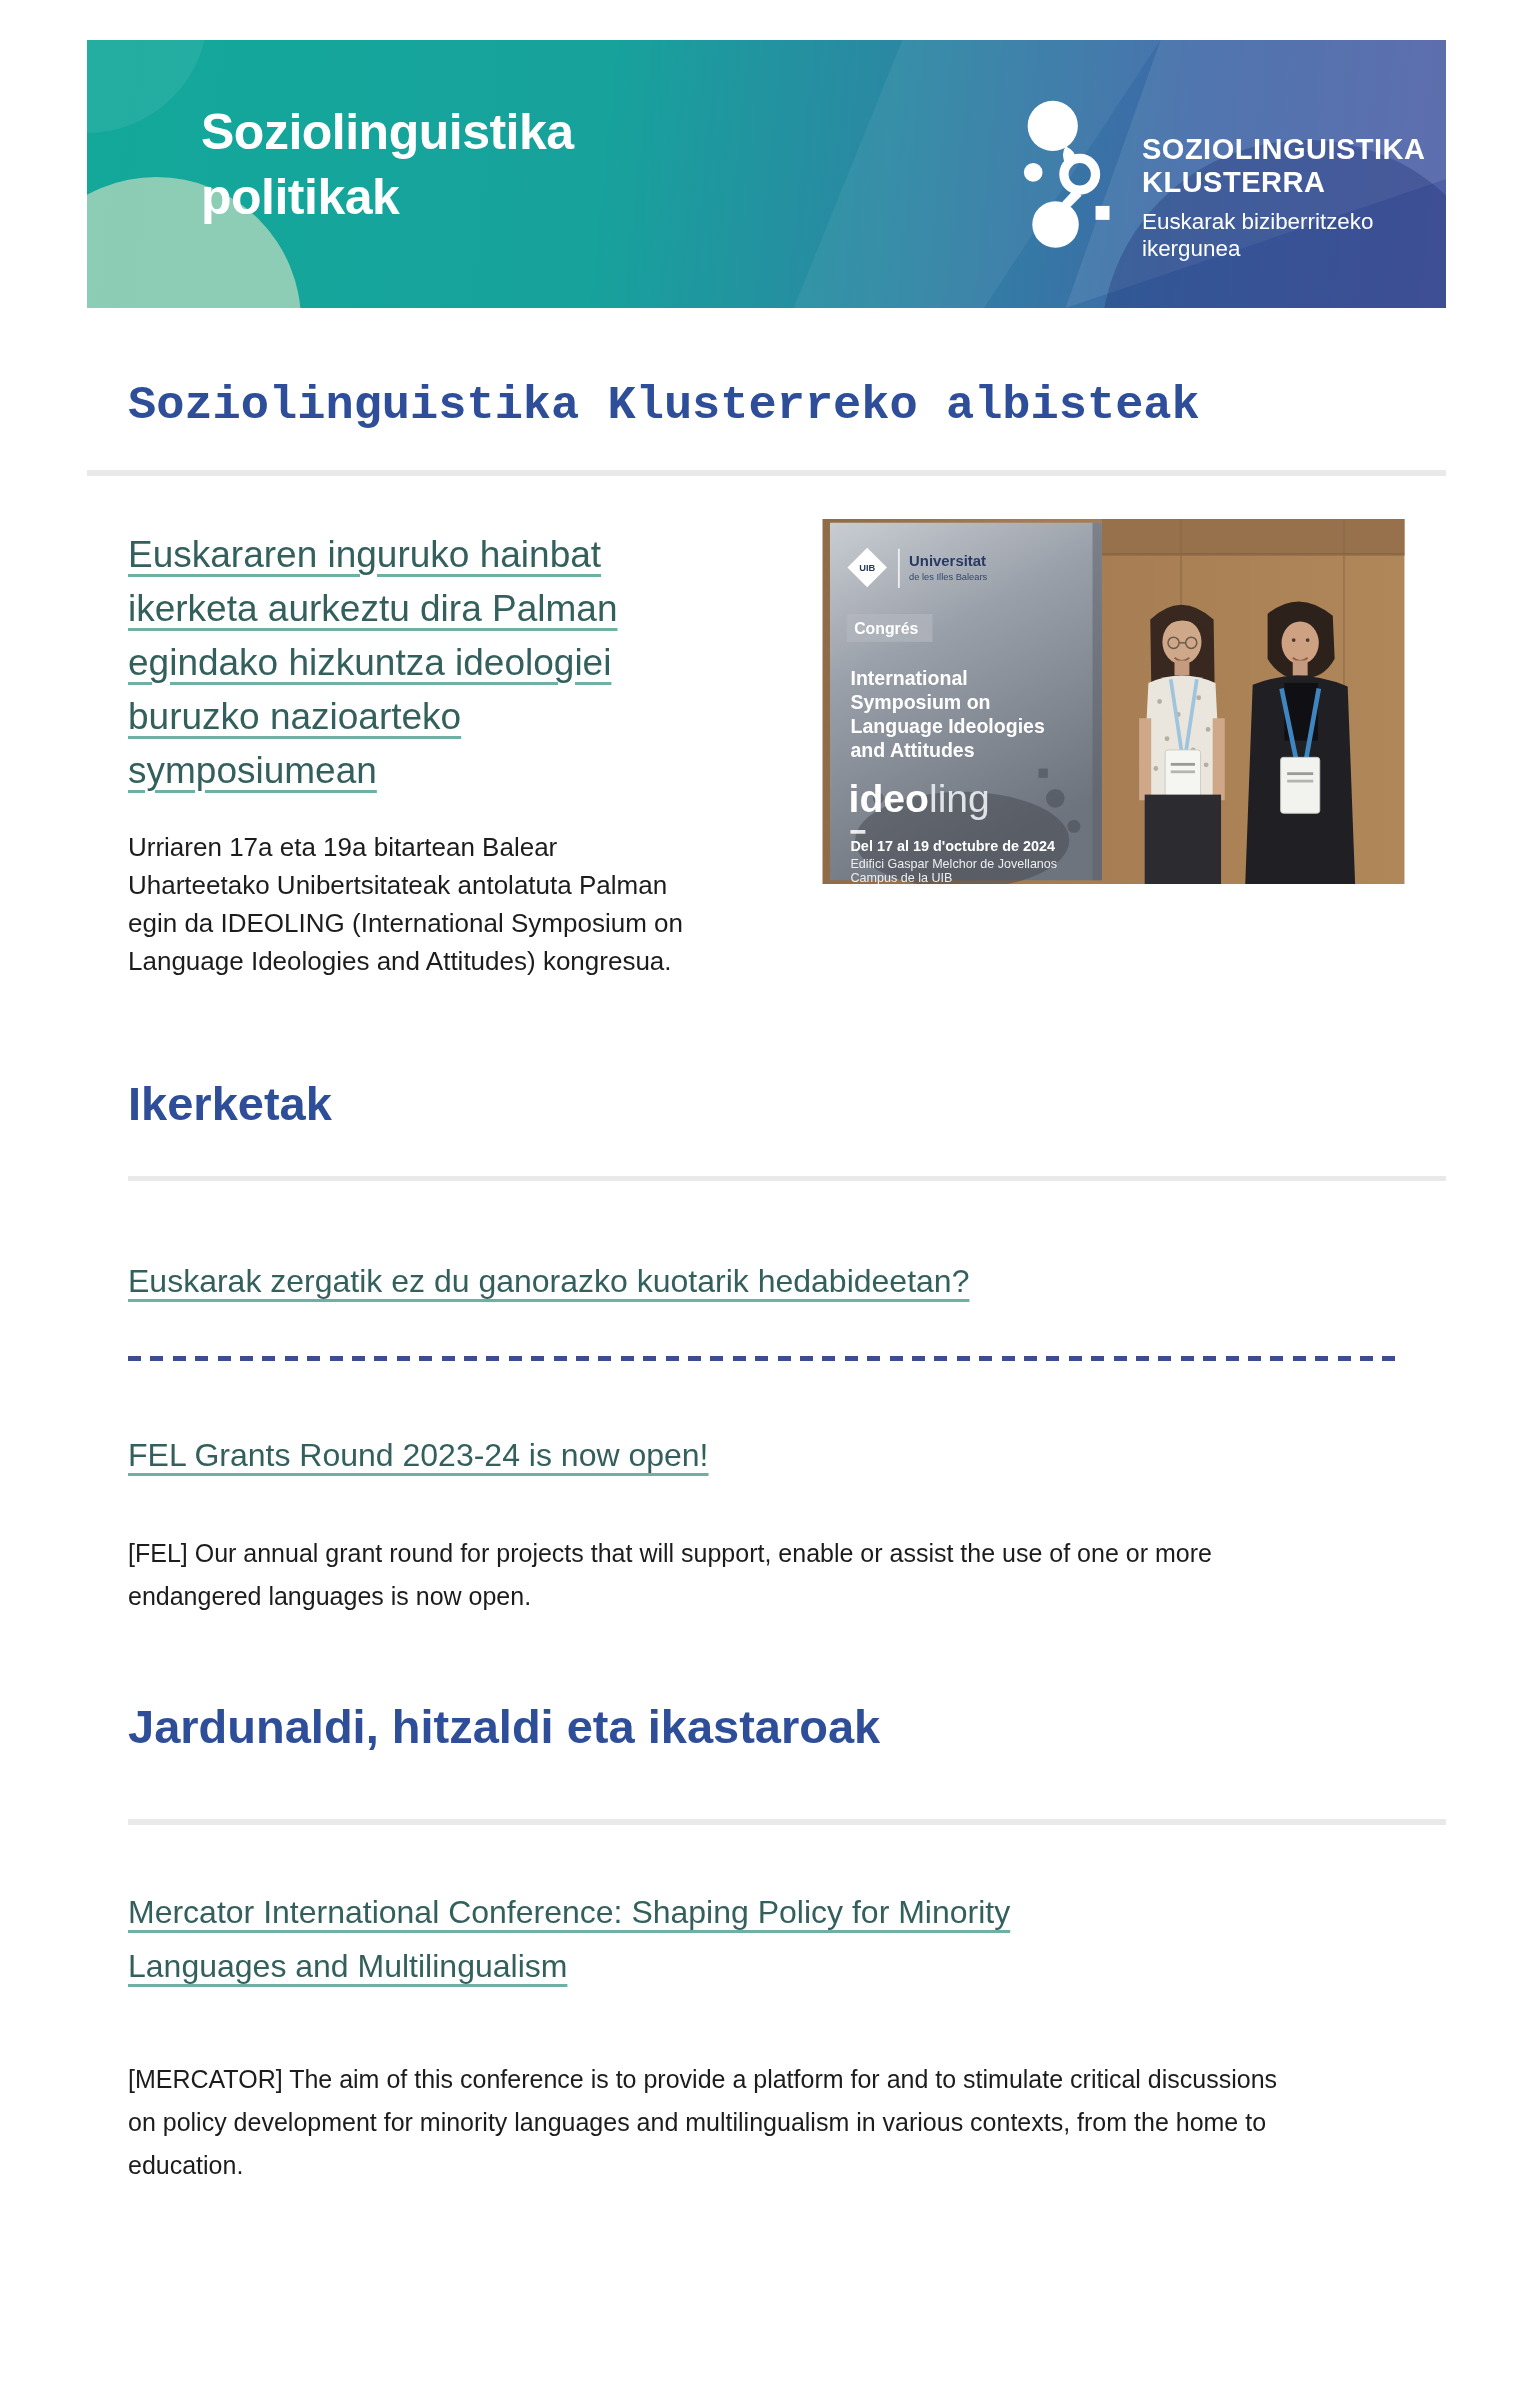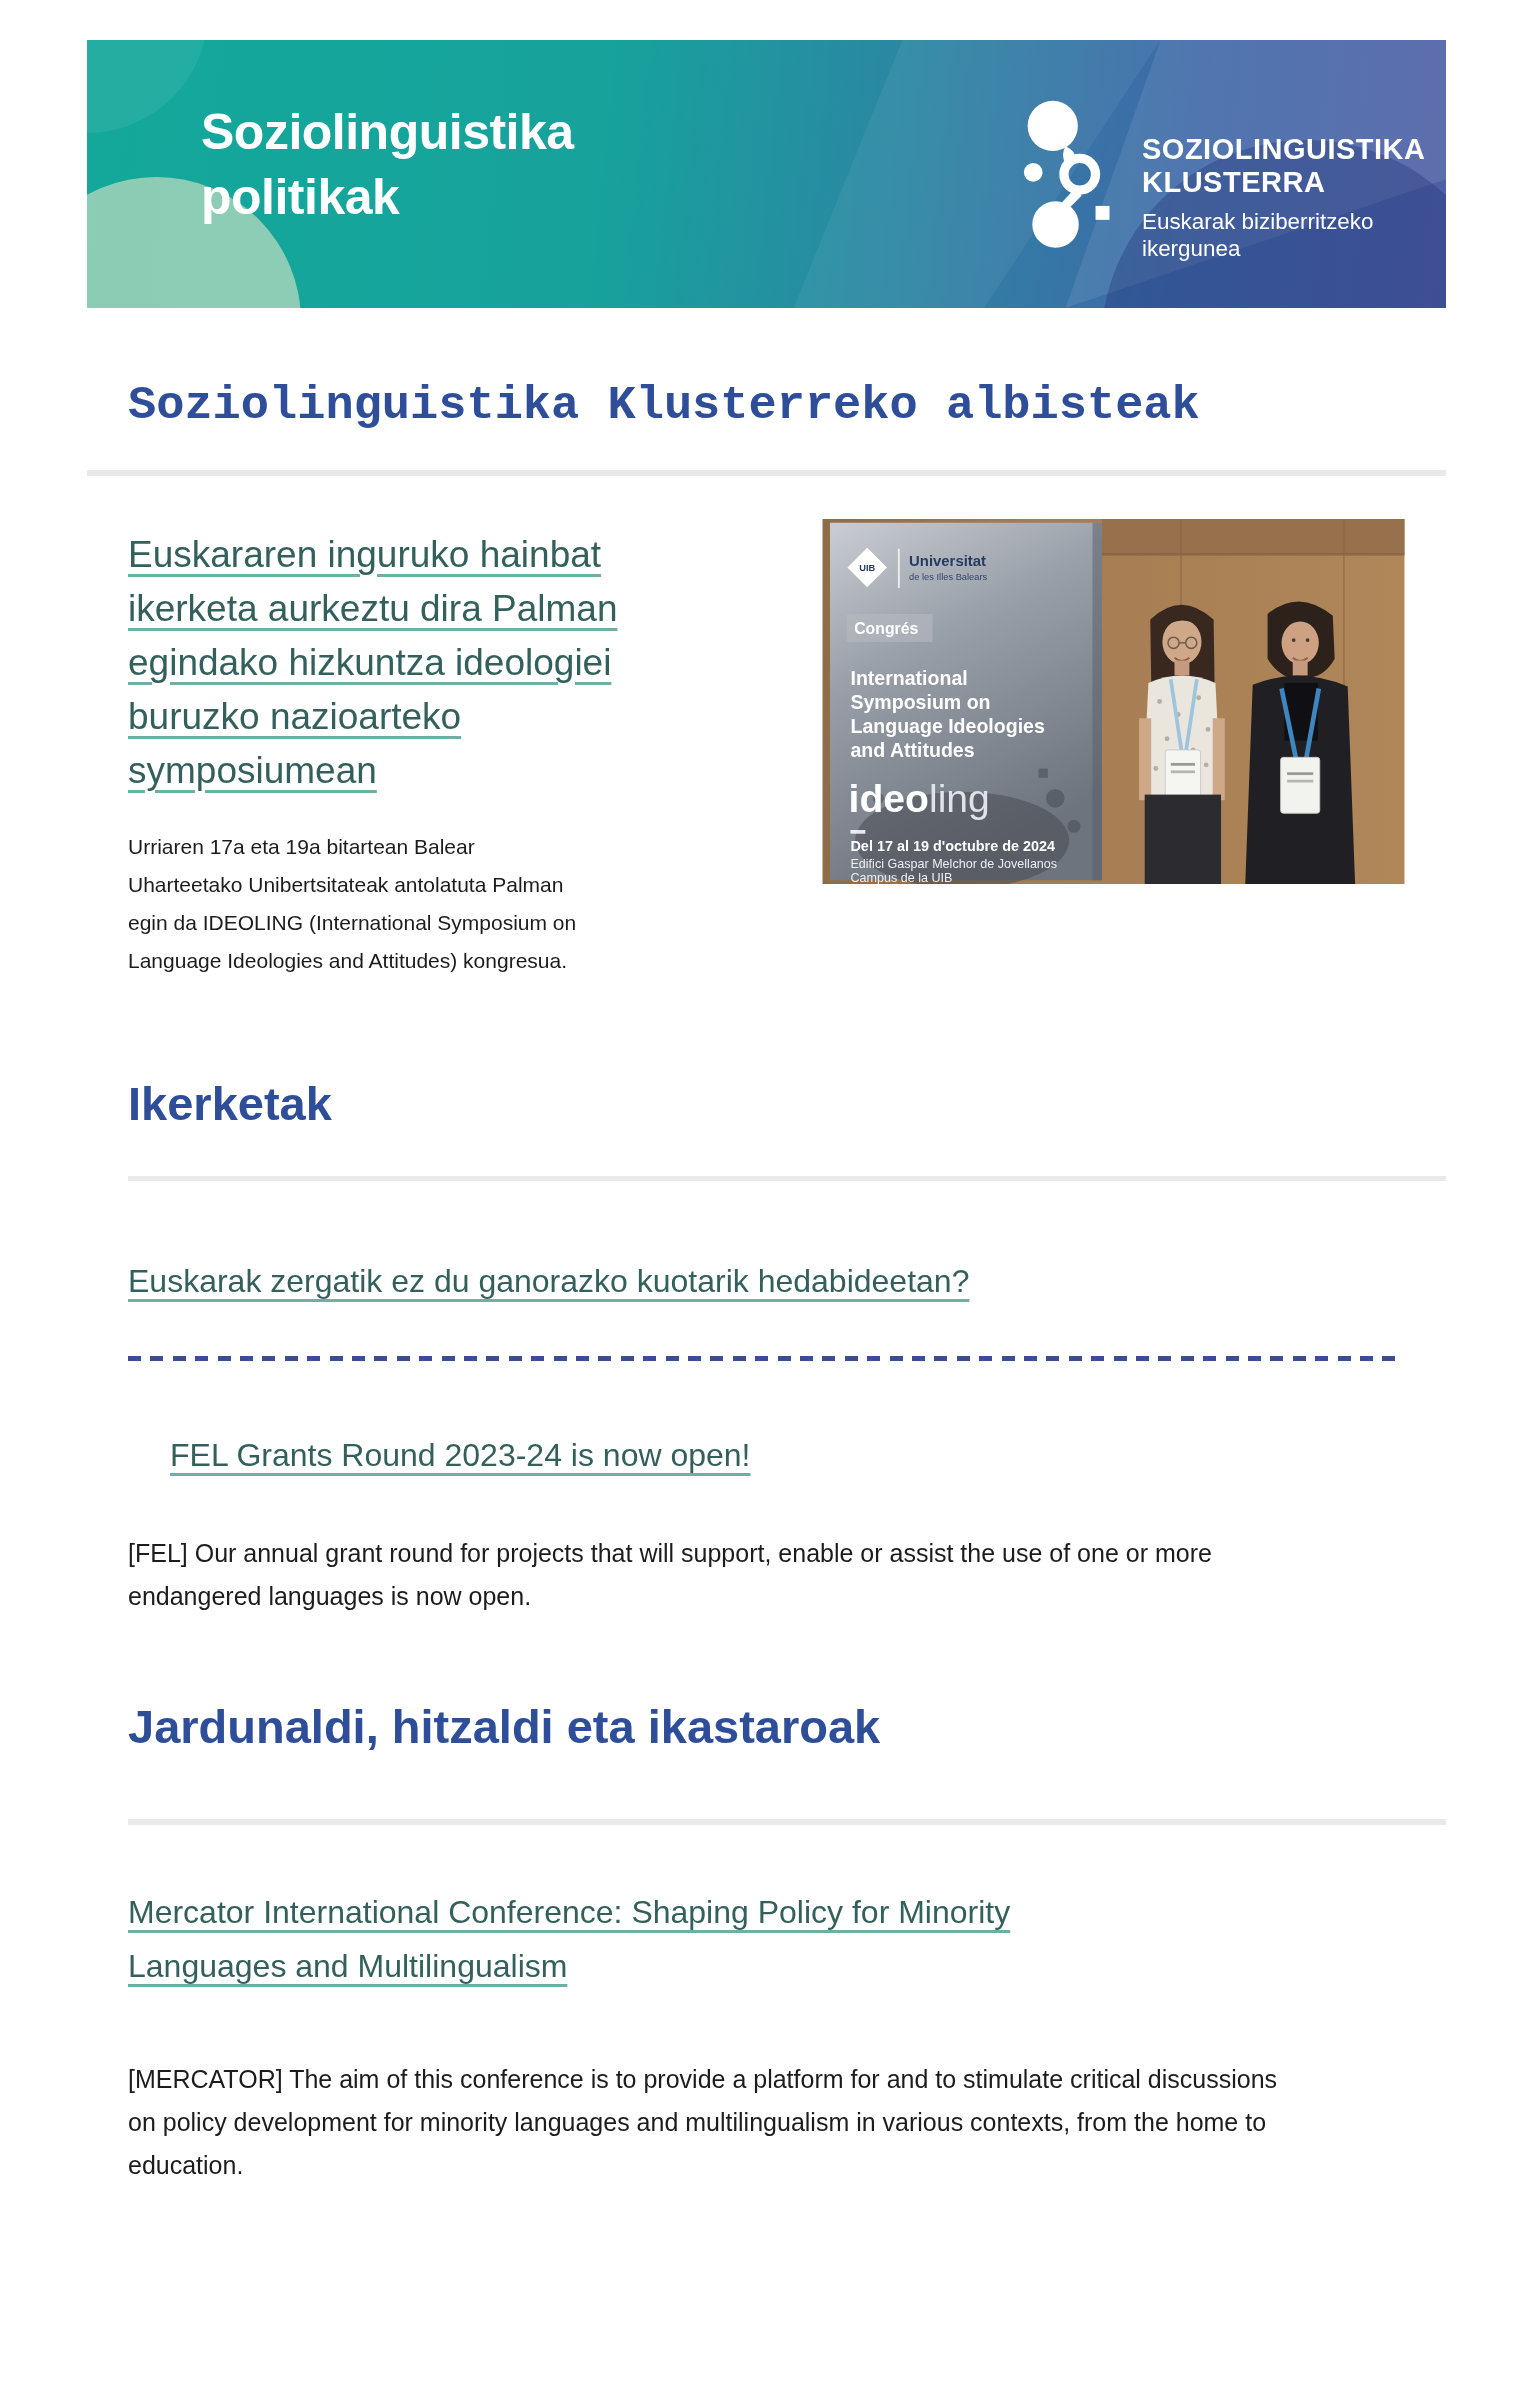--- a/index.html
+++ b/index.html
@@ -78,36 +78,36 @@
     color: #33605c;
     text-decoration: underline;
     text-decoration-color: #6fb0a4;
     text-decoration-thickness: 2.8px;
     text-underline-offset: 6.5px;
     cursor: pointer;
   }
   .feature-link { display: inline-block; font-size: 37px; line-height: 54px; }
   .art-link { display: inline-block; font-size: 32px; line-height: 54px; }
   .body-text { color: #1c1c1c; font-size: 25px; line-height: 43px; }
-  .feature-body { font-size: 21px; line-height: 38px; }
+  .feature-body { font-size: 26px; line-height: 38px; }
 
   
   .feature-row { display: flex; align-items: flex-start; margin-top: 43px; }
   .feature-left { width: 690px; padding-top: 9.3px; }
   .feature-left .feature-body { margin-top: 30px; }
   .feature-photo { margin-left: auto; width: 583px; height: 365px; display: block; }
 
   .mt-h2 { margin-top: 97px; }
   .mt-h2b { margin-top: 82px; }
   .mt-rule2 { margin-top: 45px; }
   .mt-rule3 { margin-top: 65px; }
   .mt-link1 { margin-top: 73px; }
   .mt-body1 { margin-top: 52px; }
   .mt-dash1 { margin-top: 48px; }
-  .mt-link2 { margin-top: 67px; margin-left: 42px; }
+  .mt-link2 { margin-top: 67px; }
   .mt-body2 { margin-top: 50px; }
   .mt-link3 { margin-top: 60px; }
   .mt-body3 { margin-top: 65px; }
 </style>
 </head>
 <body>
 
 <div class="page">
 
   <div class="container masthead">

